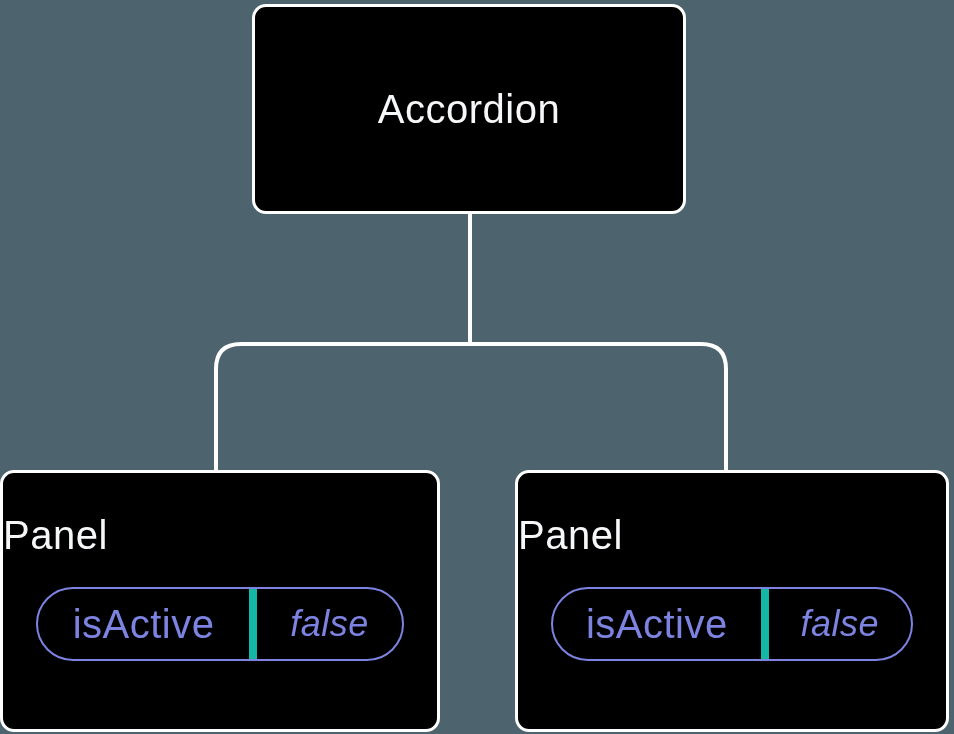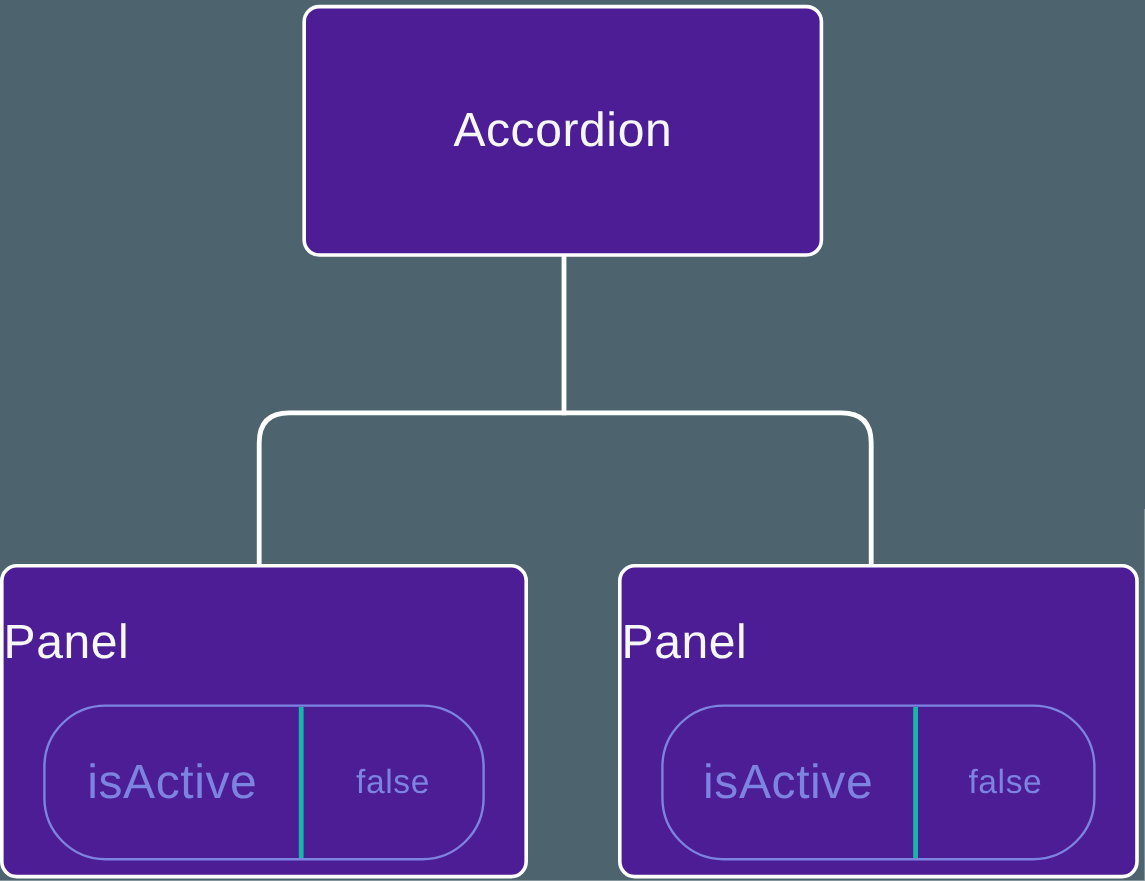--- a/index.html
+++ b/index.html
@@ -18,21 +18,21 @@
     position: absolute;
     left: 0;
     top: 0;
     width: 954px;
     height: 734px;
     display: block;
   }
   .node {
     position: absolute;
     box-sizing: border-box;
-    background: #4c1d95;
+    background: #000000;
     border: 3px solid #ffffff;
     border-radius: 14px;
   }
   .root-node {
     left: 252px;
     top: 4px;
     width: 434px;
     height: 210px;
     display: flex;
     align-items: center;
@@ -62,47 +62,48 @@
     top: 38px;
     left: 0;
     right: 0;
     line-height: 48px;
   }
   .state-pill {
     position: absolute;
     top: 114px;
     left: 33px;
     right: 33px;
-    height: 130px;
+    height: 74px;
     box-sizing: border-box;
     border: 2px solid #7c83e0;
     border-radius: 52px;
     display: flex;
     align-items: stretch;
     overflow: hidden;
     justify-content: flex-end;
   }
   .state-name {
     flex: 0 0 58%;
     display: flex;
     align-items: center;
     justify-content: center;
     color: #7c83e0;
     font-size: 40px;
     letter-spacing: 0.5px;
   }
   .state-value {
     flex: 1 1 auto;
-    border-left: 4px solid #14b8a6;
+    border-left: 8px solid #14b8a6;
     display: flex;
     align-items: center;
     justify-content: center;
     color: #7c83e0;
-    font-size: 28px;
+    font-size: 36px;
     letter-spacing: 0.5px;
+    font-style: italic;
   }
 </style>
 </head>
 <body>
 
 <div id="stage">
 
   <svg id="connector-svg" viewBox="0 0 954 734" xmlns="http://www.w3.org/2000/svg">
     <path d="M470 212 L470 346" stroke="#ffffff" stroke-width="4" fill="none"></path>
     <path d="M216 470 L216 369 Q216 344 241 344 L701 344 Q726 344 726 369 L726 470" stroke="#ffffff" stroke-width="4" fill="none"></path>

